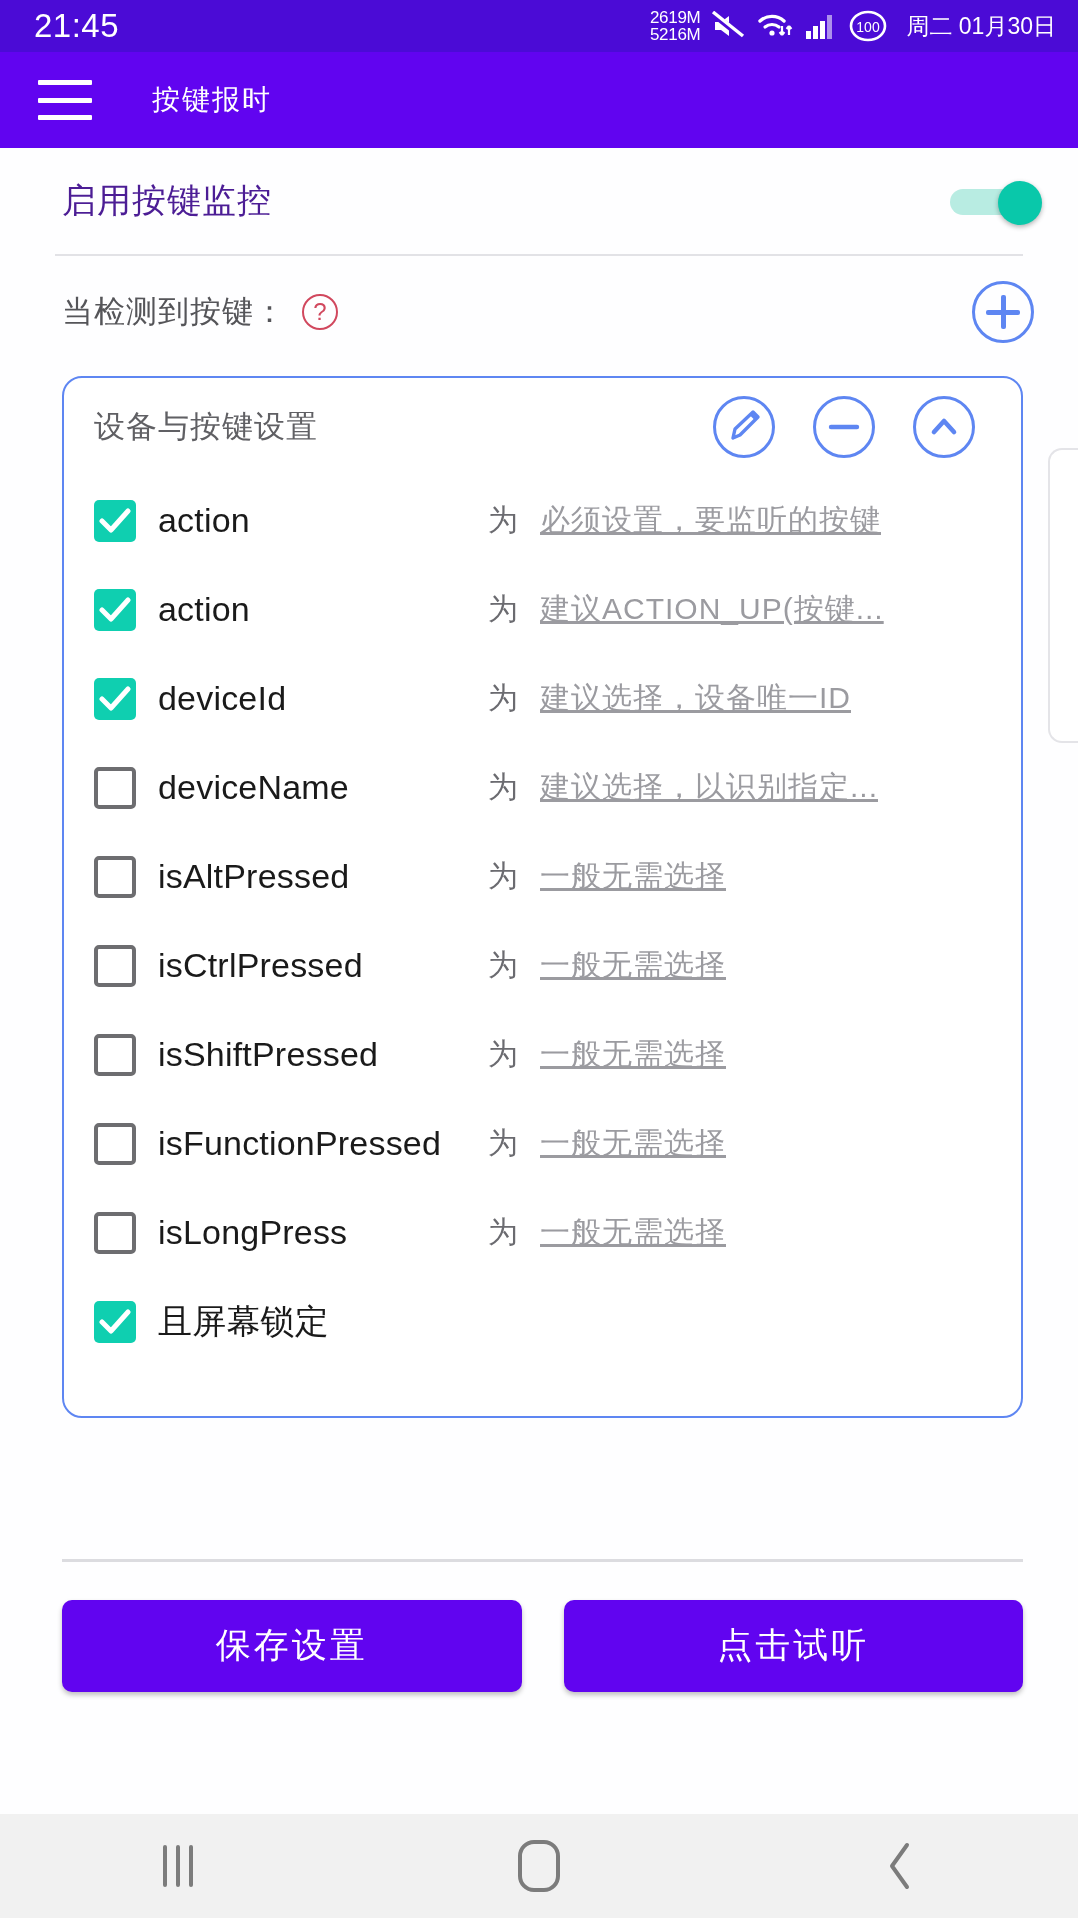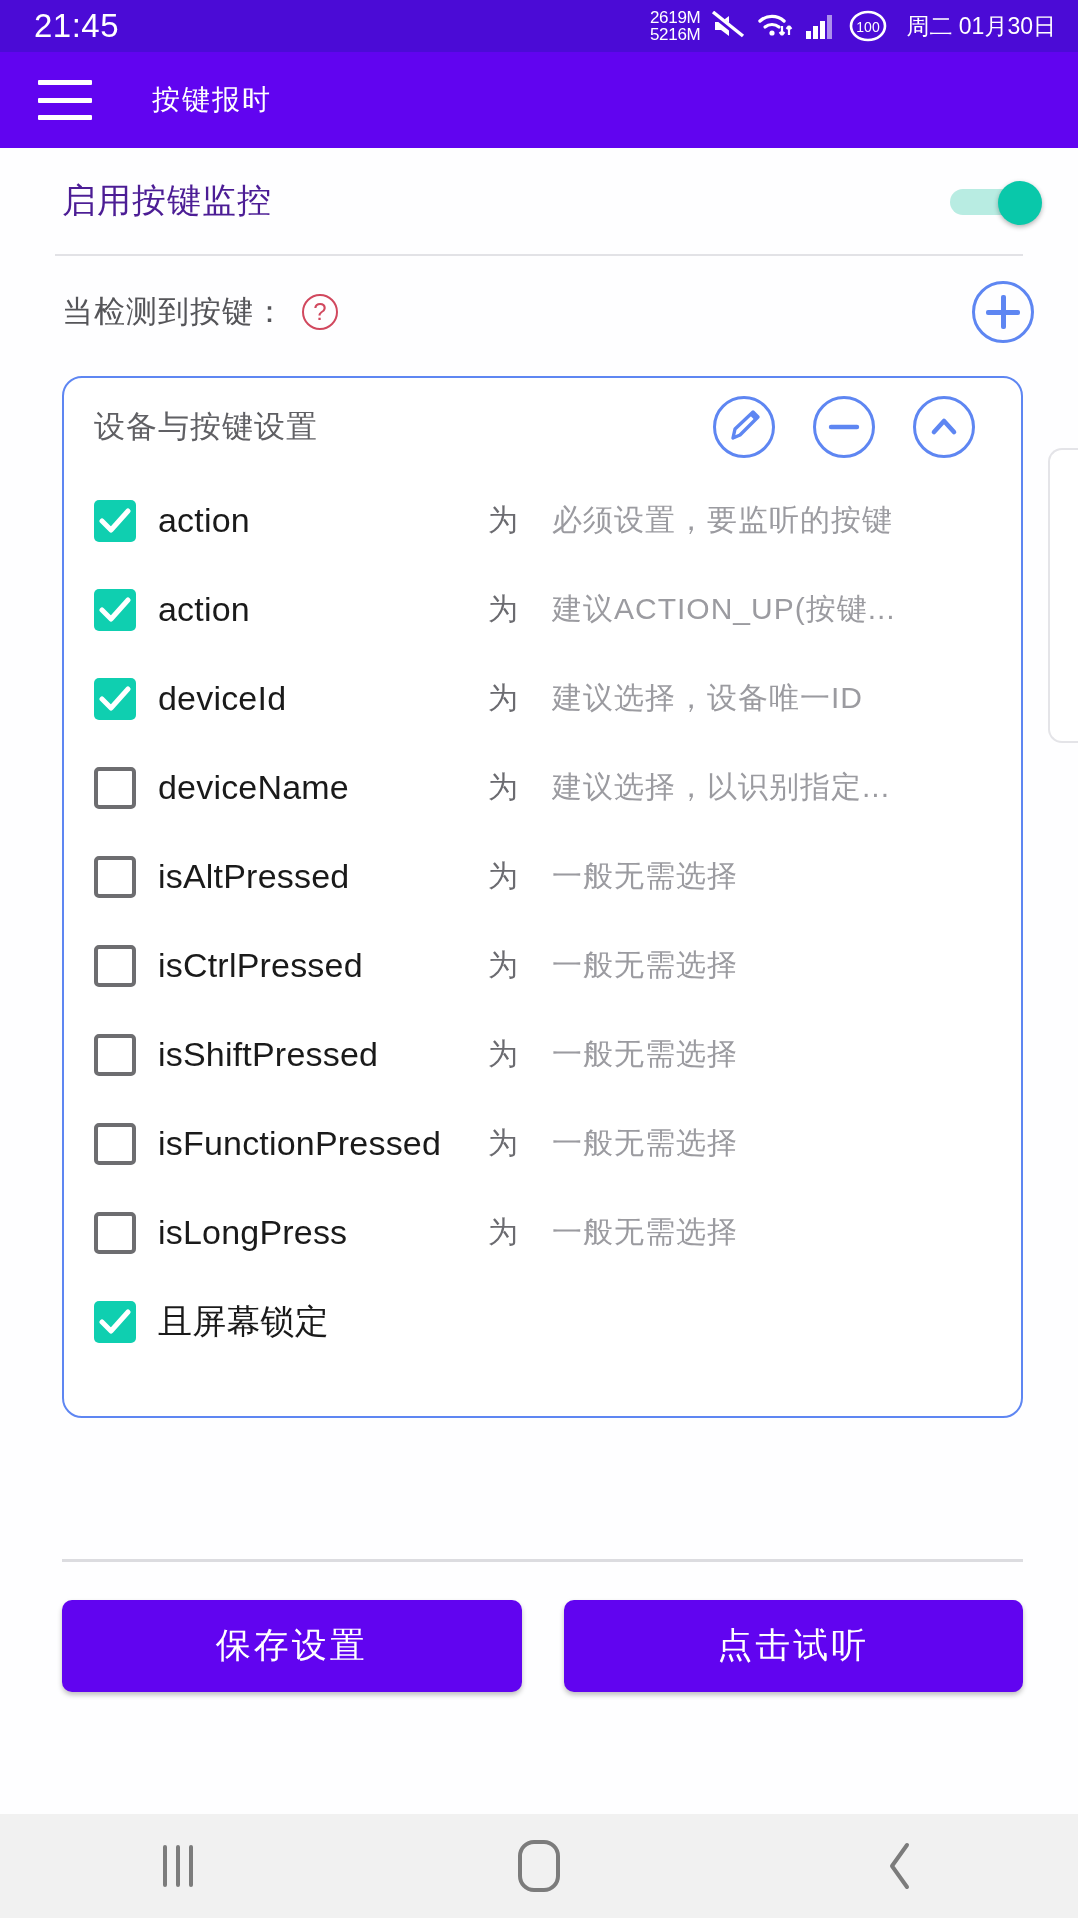--- a/index.html
+++ b/index.html
@@ -88,21 +88,21 @@
 
   .list { display: flex; flex-direction: column; }
   .item { display: flex; align-items: center; height: 89px; padding-left: 30px; }
   .cbox { width: 42px; height: 42px; border-radius: 5px; flex: 0 0 42px; position: relative; cursor: pointer; }
   .cbox.on { background: #0FCFB0; }
   .cbox.off { border: 4px solid #6d6d70; background: transparent; }
   .cbox.on svg { position: absolute; left: 5px; top: 6px; }
   .item .name { font-size: 34px; color: #1a1a1a; margin-left: 22px; white-space: nowrap; letter-spacing: 0.2px; }
   .item .name.wide { min-width: 312px; }
   .item .wei { font-size: 30px; color: #6b6b70; margin-left: 18px; flex: 0 0 auto; }
-  .item .hint { font-size: 30px; color: #9b9ba0; margin-left: 34px; white-space: nowrap; overflow: hidden; letter-spacing: 1px; }
+  .item .hint { font-size: 30px; color: #9b9ba0; margin-left: 22px; white-space: nowrap; overflow: hidden; letter-spacing: 1px; text-decoration: underline; }
 
   .card-foot { height: 34px; }
 
   .bottom-divider { height: 3px; background: #dcdce0; margin: 18px 55px 0 62px; }
 
   
   .actions { display: flex; gap: 42px; padding: 38px 55px 0 62px; flex: 0 0 auto; }
   .btn {
     flex: 1 1 0; height: 92px; border-radius: 10px; background: #6104F0; color: #fff;
     display: flex; align-items: center; justify-content: center;

